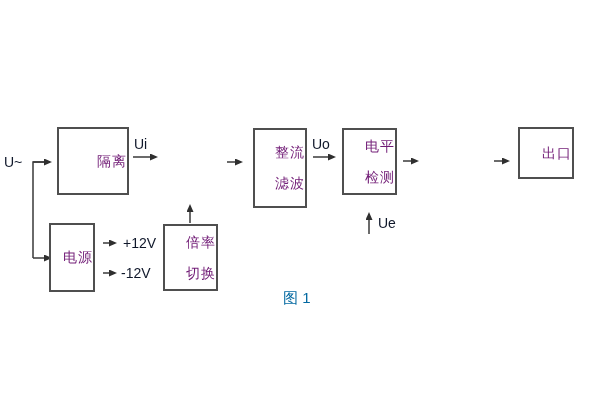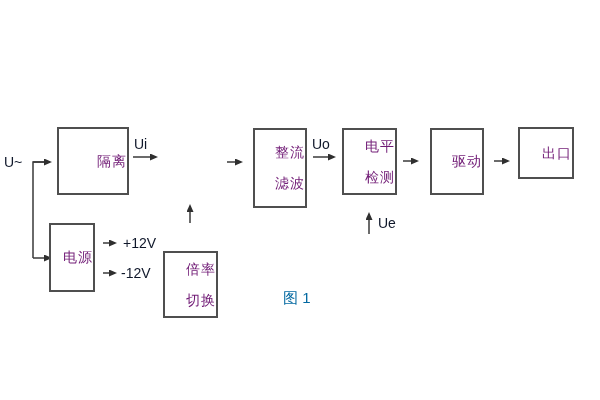--- a/index.html
+++ b/index.html
@@ -31,21 +31,21 @@
     text-align: center;
   }
   .block .bline { display: block; white-space: nowrap; }
   .b1 { left: 57px;  top: 127px; width: 72px; height: 68px; }
   .b2 { left: 163px; top: 128px; width: 55px; height: 67px; }
   .b3 { left: 253px; top: 128px; width: 54px; height: 80px; }
   .b4 { left: 342px; top: 128px; width: 55px; height: 67px; }
   .b5 { left: 430px; top: 128px; width: 54px; height: 67px; }
   .b6 { left: 518px; top: 127px; width: 56px; height: 52px; padding-left: 8px; }
   .b7 { left: 49px;  top: 223px; width: 46px; height: 69px; }
-  .b8 { left: 163px; top: 224px; width: 55px; height: 67px; margin-top: 27px; }
+  .b8 { left: 163px; top: 224px; width: 55px; height: 67px; }
   .b9 { left: 328px; top: 235px; width: 92px; height: 42px; }
   .siglabel {
     position: absolute;
     color: #0f172a;
     font-weight: 400;
     font-size: 14px;
     white-space: nowrap;
   }
   .lab-uin  { left: 4px;   top: 154px; }
   .lab-ui   { left: 134px; top: 136px; }
@@ -105,23 +105,20 @@
   <div class="block b3">
     <span class="bline">整流</span>
     <span class="bline">滤波</span>
   </div>
 
   <div class="block b4">
     <span class="bline">电平</span>
     <span class="bline">检测</span>
   </div>
 
-  <div class="block b5">
-    <span class="bline">驱动</span>
-  </div>
 
   <div class="block b6">
     <span class="bline">出口</span>
   </div>
 
   <div class="block b7">
     <span class="bline">电源</span>
   </div>
 
   <div class="block b8">

